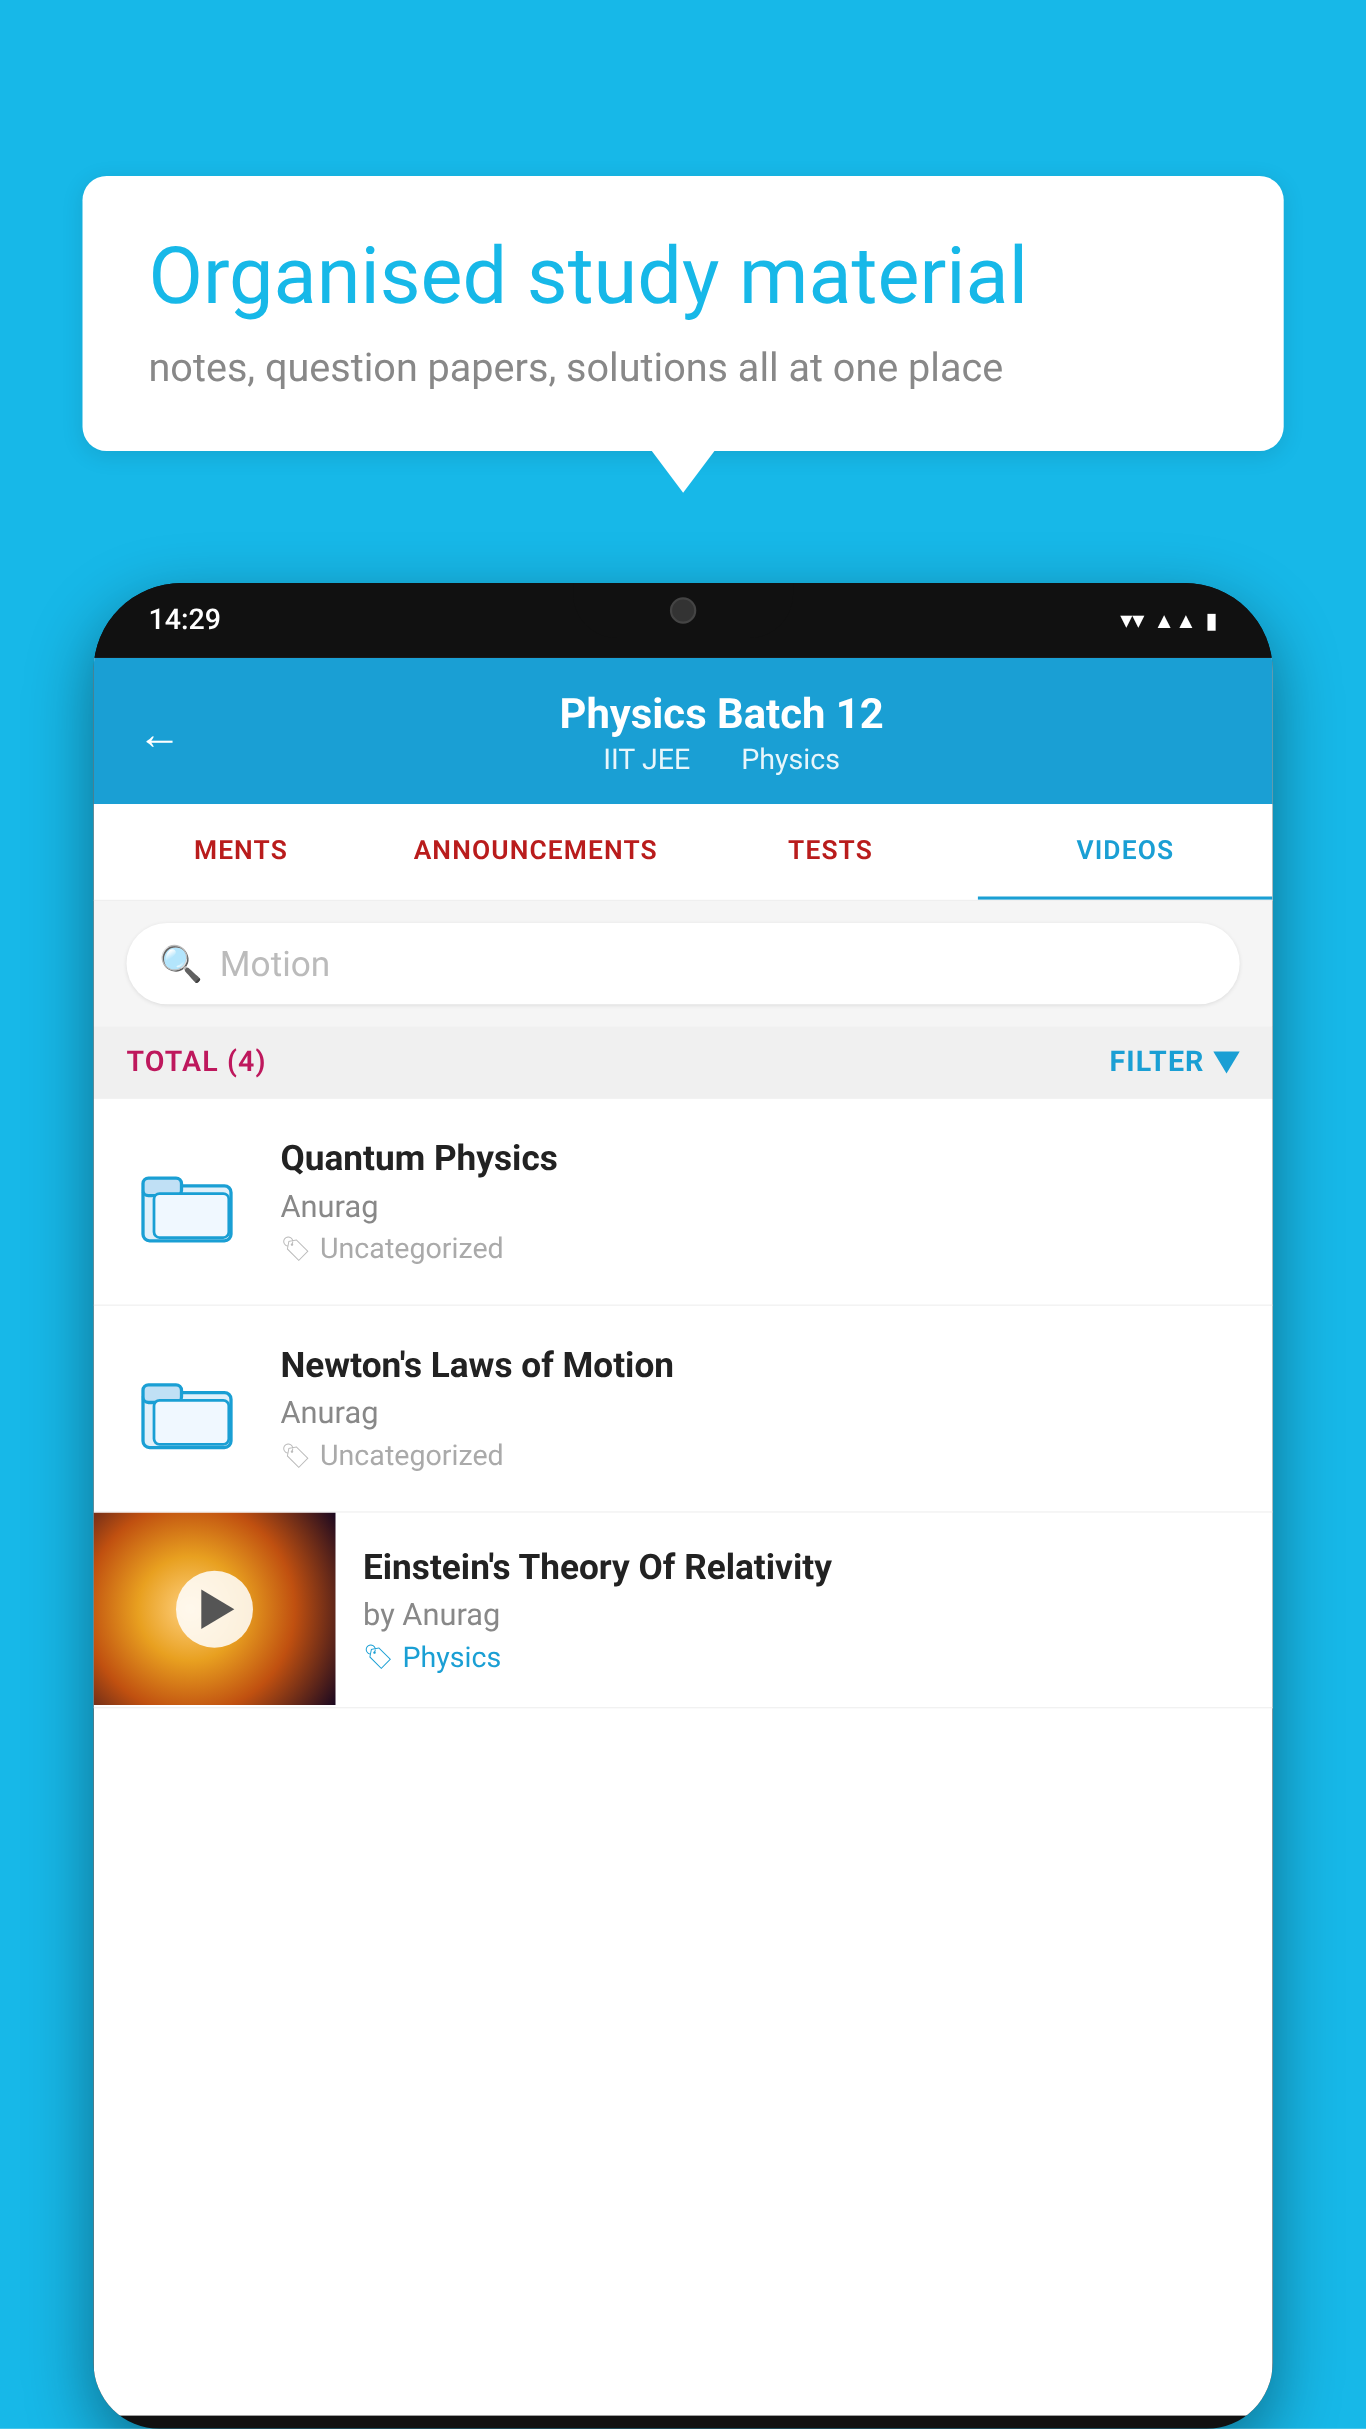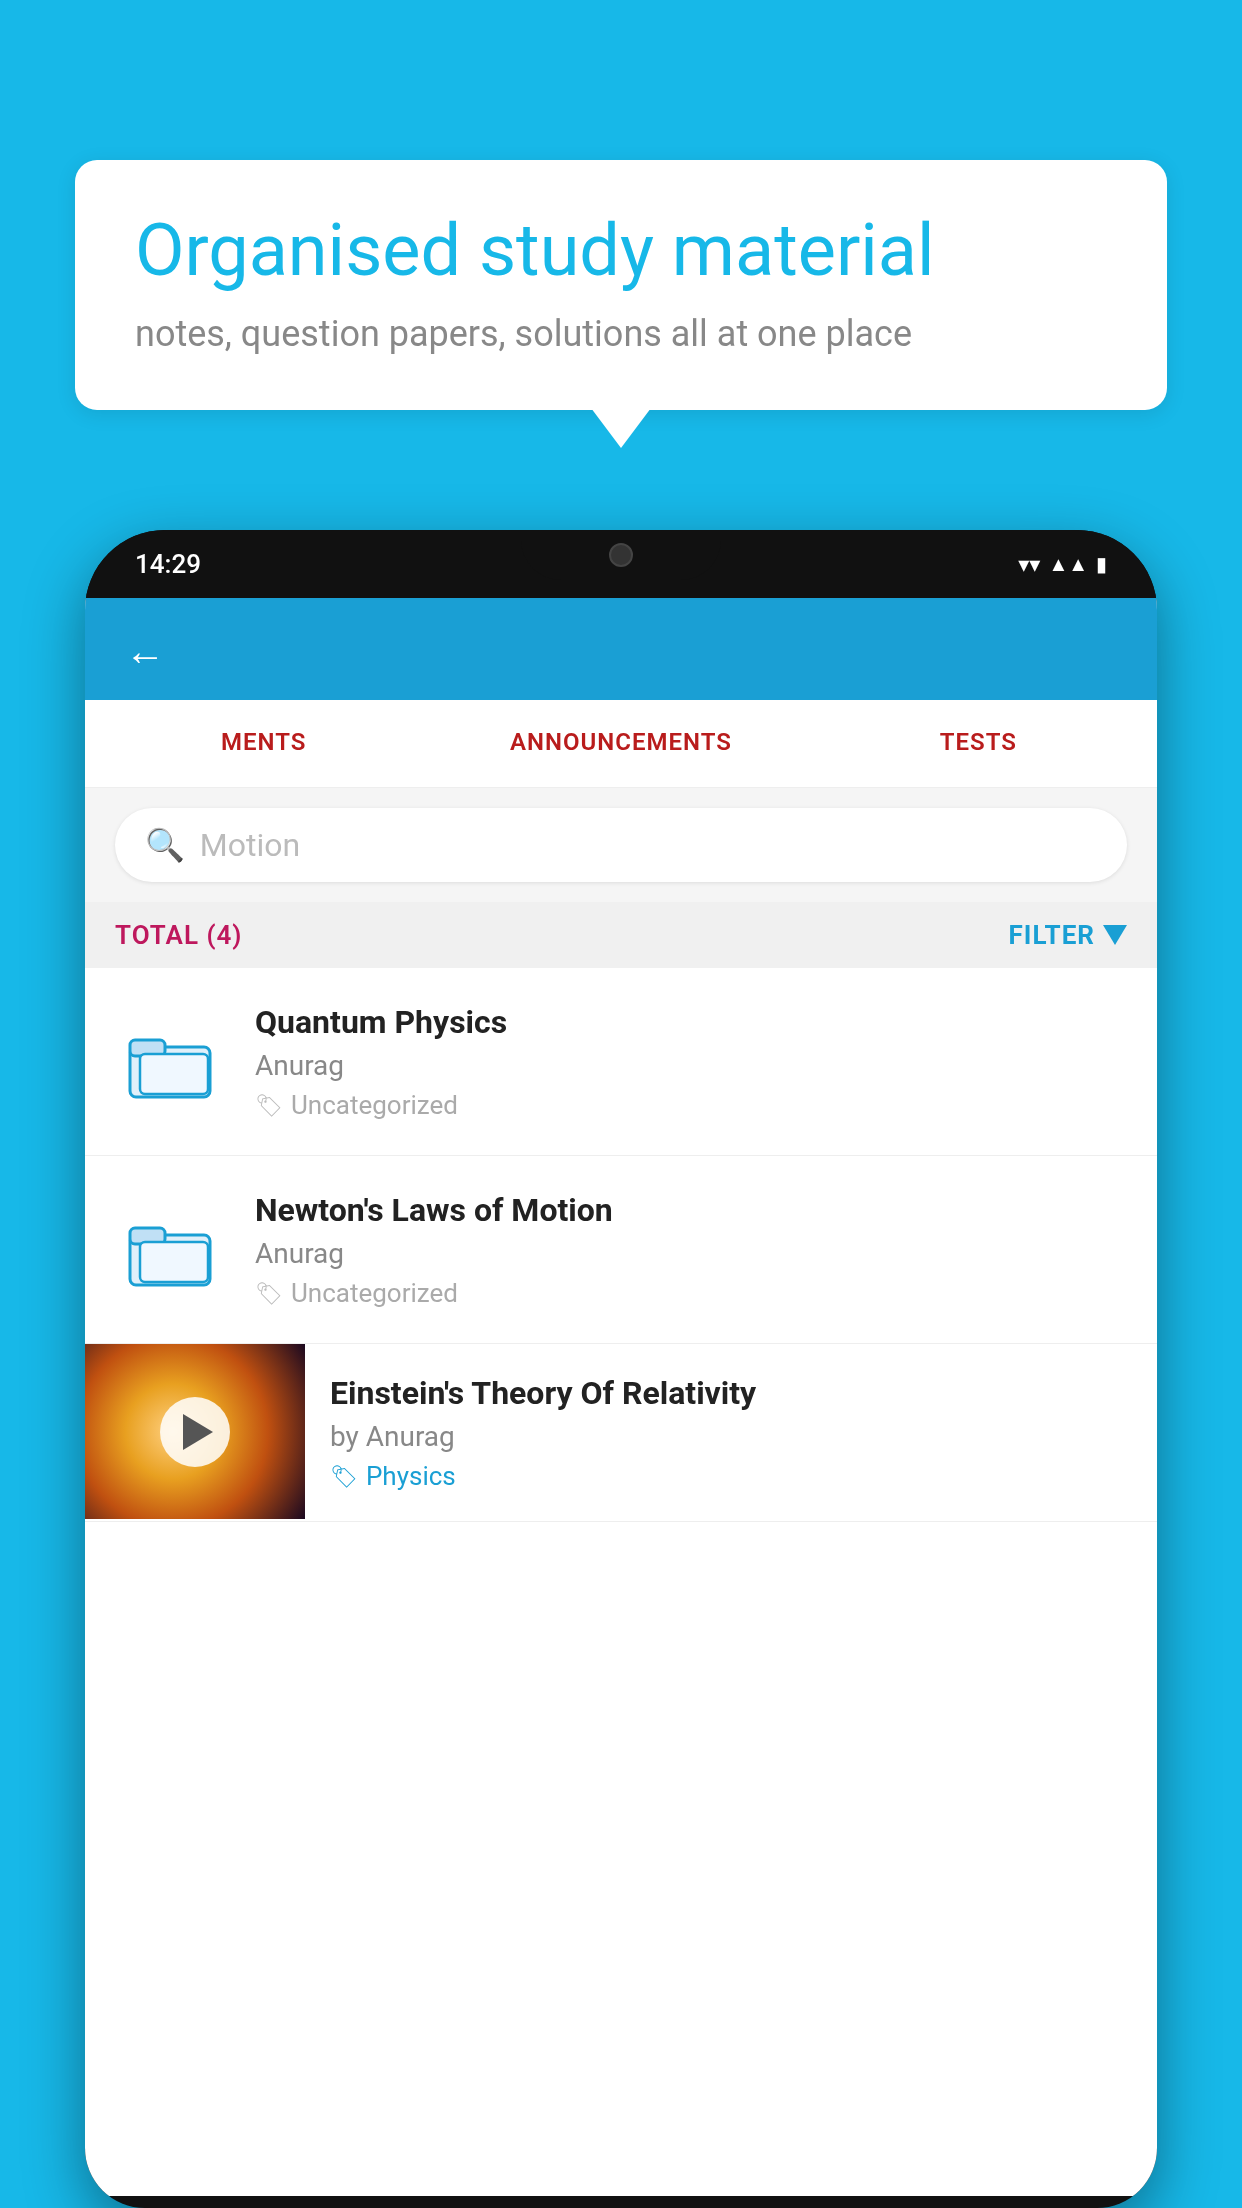--- a/index.html
+++ b/index.html
@@ -347,26 +347,35 @@
       <span class="status-icon-wifi">▾▾</span>
       <span class="status-icon-signal">▲▲</span>
       <span class="status-icon-battery">▮</span>
     </div>
   </div>
 
   <div class="app-screen">
 
     <div class="app-header">
       <div class="back-arrow">←</div>
+      <div class="header-title-block">
+        <div class="header-title">Physics Batch 12</div>
+        <div class="header-subtitle">
+          <span>IIT JEE</span>
+          <span>  </span>
+          <span>Physics</span>
+        </div>
+      </div>
     </div>
 
     <div class="tabs-bar">
       <div class="tab">MENTS</div>
       <div class="tab">ANNOUNCEMENTS</div>
       <div class="tab">TESTS</div>
+      <div class="tab active">VIDEOS</div>
     </div>
 
     <div class="search-container">
       <div class="search-input-wrap">
         <span class="search-icon-svg">🔍</span>
         <span class="search-placeholder">Motion</span>
       </div>
     </div>
 
     <div class="filter-row">

